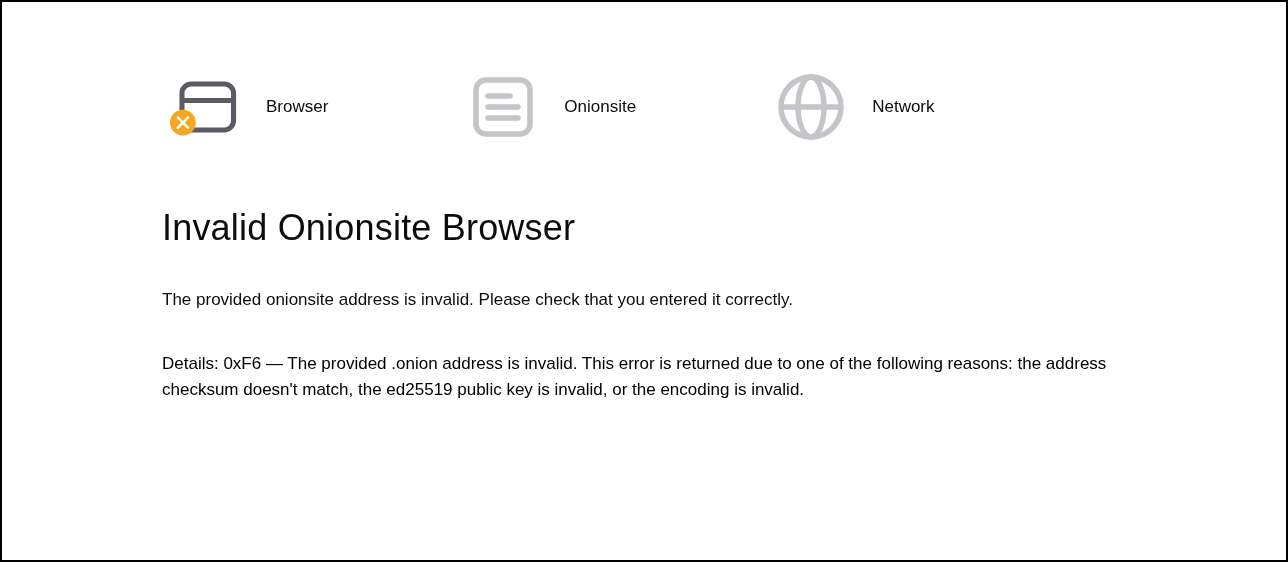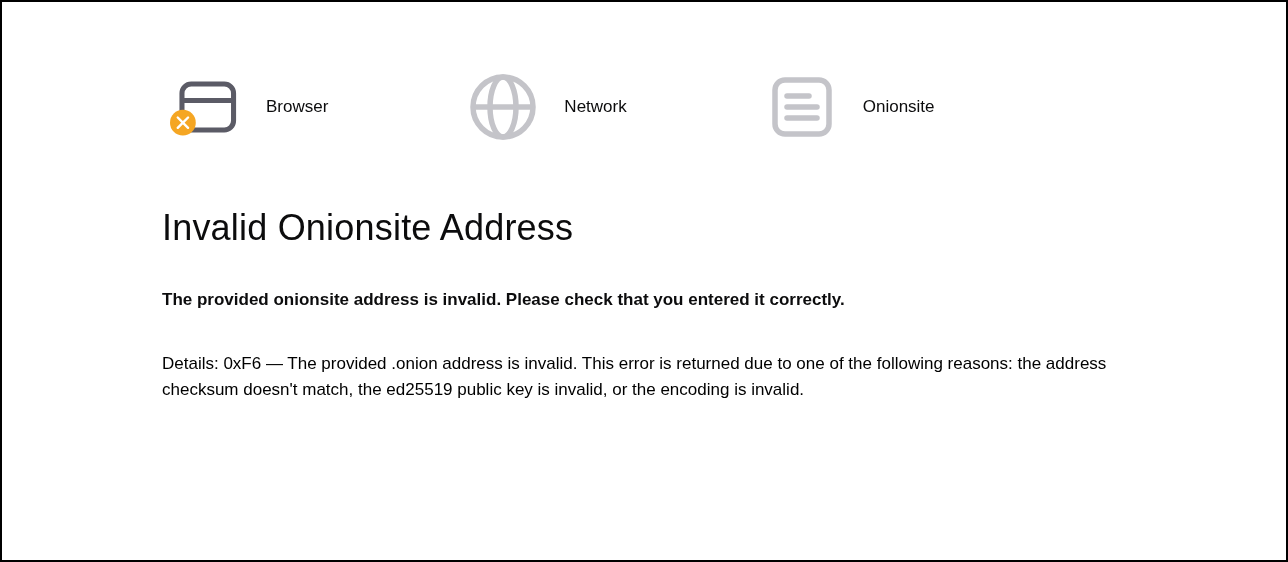--- a/index.html
+++ b/index.html
@@ -45,21 +45,21 @@
       font-weight: 300;
       color: #0c0c0d;
       margin-bottom: 38px;
       letter-spacing: 0.2px;
     }
     .error-msg {
       font-size: 17px;
       color: #0c0c0d;
       margin-bottom: 38px;
       line-height: 1.5;
-      font-weight: 700;
+      font-weight: 400;
     }
     .error-details {
       font-size: 17px;
       color: #000000;
       line-height: 1.55;
       max-width: 950px;
       font-weight: 400;
     }
   </style>
 </head>
@@ -76,39 +76,39 @@
         <line x1="8.4" y1="46.4" x2="19.6" y2="57.6" stroke="#ffffff" stroke-width="2.6" stroke-linecap="round"></line>
         <line x1="19.6" y1="46.4" x2="8.4" y2="57.6" stroke="#ffffff" stroke-width="2.6" stroke-linecap="round"></line>
       </svg>
     </div>
     <div class="icon-label">Browser</div>
   </div>
 
   <div class="icon-item">
     <div class="icon-box">
       <svg width="70" height="70" viewBox="0 0 70 70">
-        <circle cx="35" cy="35" r="30" fill="none" stroke="#c4c4c9" stroke-width="5.5"></circle>
-        <ellipse cx="35" cy="35" rx="13" ry="30" fill="none" stroke="#c4c4c9" stroke-width="5.5"></ellipse>
-        <line x1="5" y1="35" x2="65" y2="35" stroke="#c4c4c9" stroke-width="5.5"></line>
-      </svg>
-    </div>
-    <div class="icon-label">Network</div>
-  </div>
-
-  <div class="icon-item">
-    <div class="icon-box">
-      <svg width="70" height="70" viewBox="0 0 70 70">
         <rect x="8" y="8" width="54" height="54" rx="10" ry="10" fill="none" stroke="#c4c4c9" stroke-width="5.5"></rect>
         <line x1="20" y1="24" x2="42" y2="24" stroke="#c4c4c9" stroke-width="5.5" stroke-linecap="round"></line>
         <line x1="20" y1="35" x2="50" y2="35" stroke="#c4c4c9" stroke-width="5.5" stroke-linecap="round"></line>
         <line x1="20" y1="46" x2="50" y2="46" stroke="#c4c4c9" stroke-width="5.5" stroke-linecap="round"></line>
       </svg>
     </div>
     <div class="icon-label">Onionsite</div>
   </div>
 
+  <div class="icon-item">
+    <div class="icon-box">
+      <svg width="70" height="70" viewBox="0 0 70 70">
+        <circle cx="35" cy="35" r="30" fill="none" stroke="#c4c4c9" stroke-width="5.5"></circle>
+        <ellipse cx="35" cy="35" rx="13" ry="30" fill="none" stroke="#c4c4c9" stroke-width="5.5"></ellipse>
+        <line x1="5" y1="35" x2="65" y2="35" stroke="#c4c4c9" stroke-width="5.5"></line>
+      </svg>
+    </div>
+    <div class="icon-label">Network</div>
+  </div>
+
 </div>
 
-<h1 class="error-title">Invalid Onionsite Address</h1>
+<h1 class="error-title">Invalid Onionsite Browser</h1>
 
 <p class="error-msg">The provided onionsite address is invalid. Please check that you entered it correctly.</p>
 
 <p class="error-details">Details: 0xF6 — The provided .onion address is invalid. This error is returned due to one of the following reasons: the address checksum doesn't match, the ed25519 public key is invalid, or the encoding is invalid.</p>
 
 </body></html>

